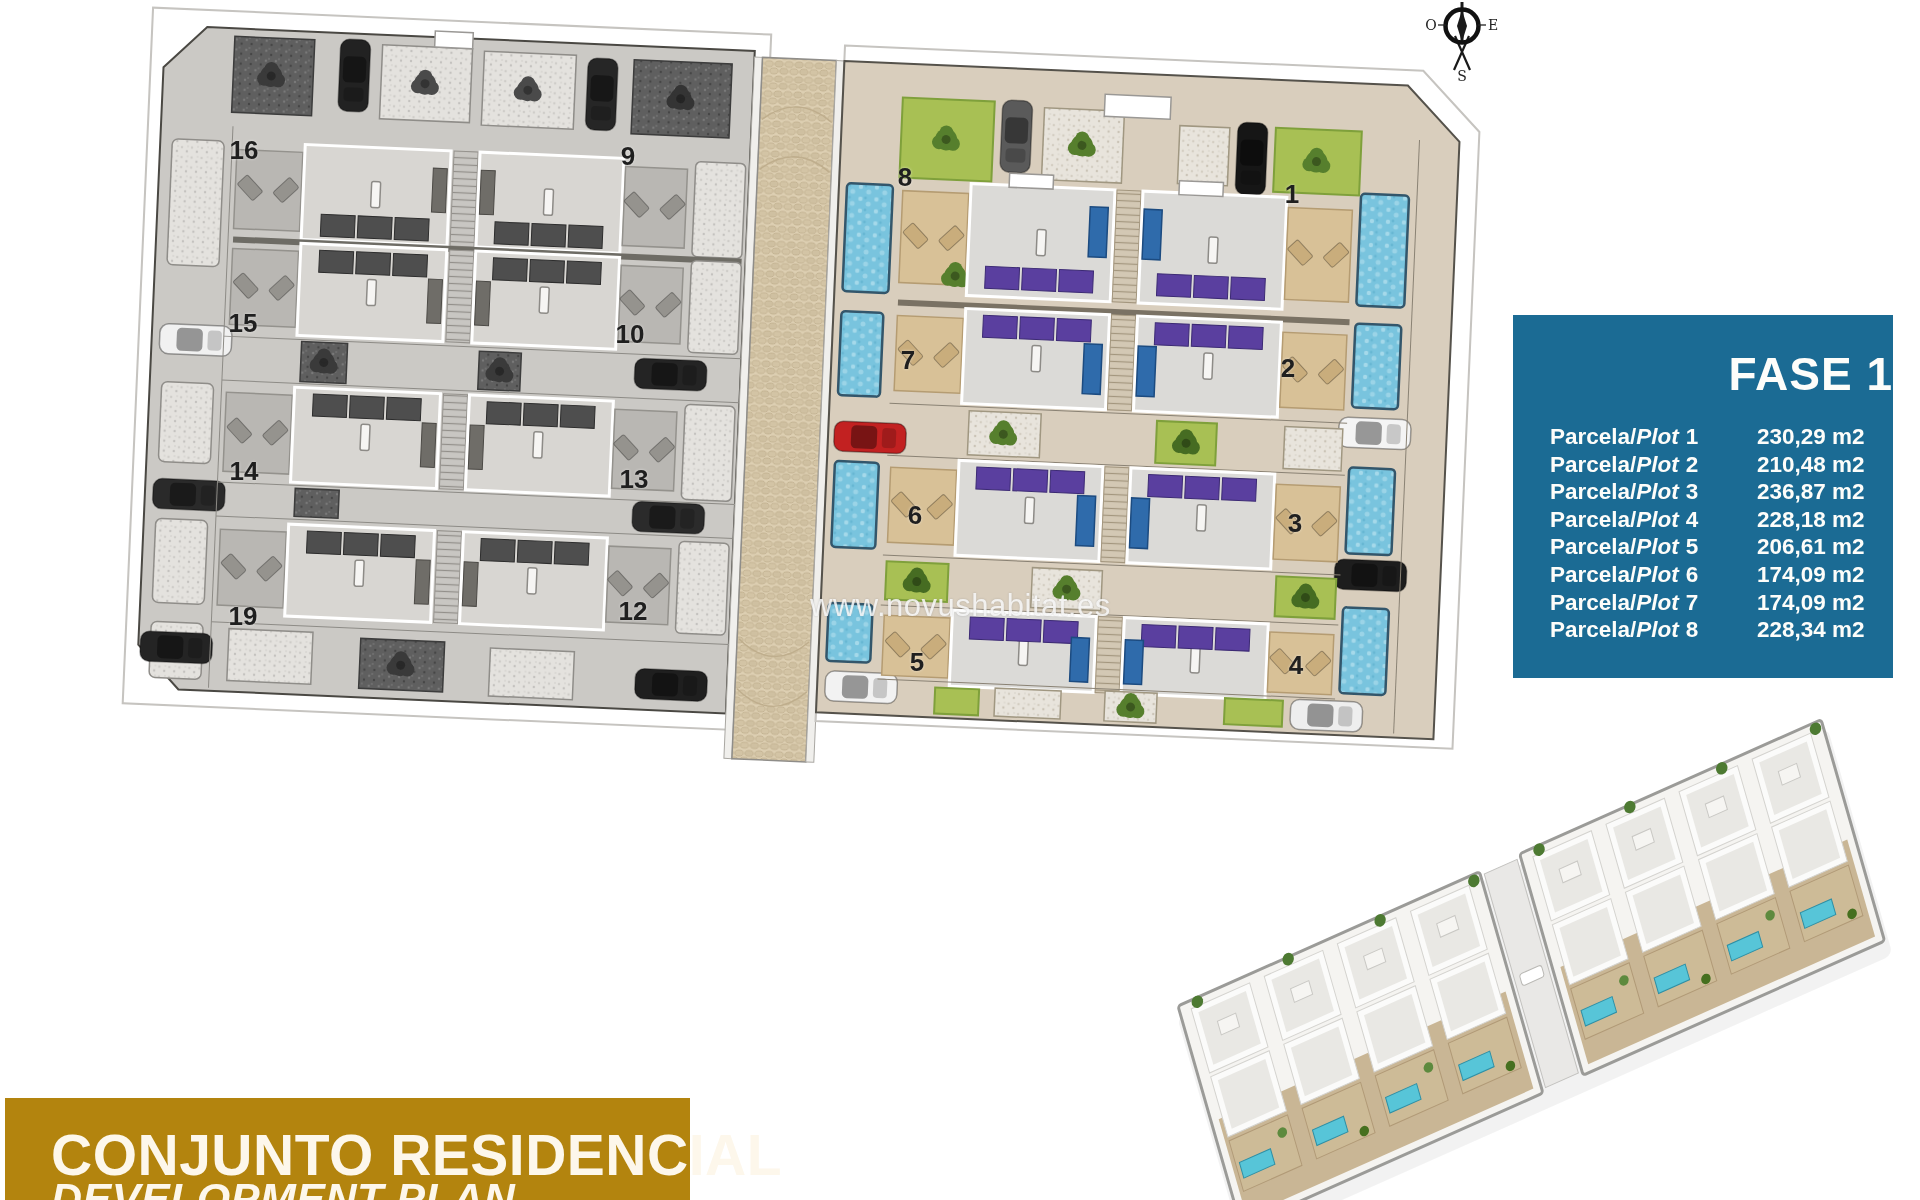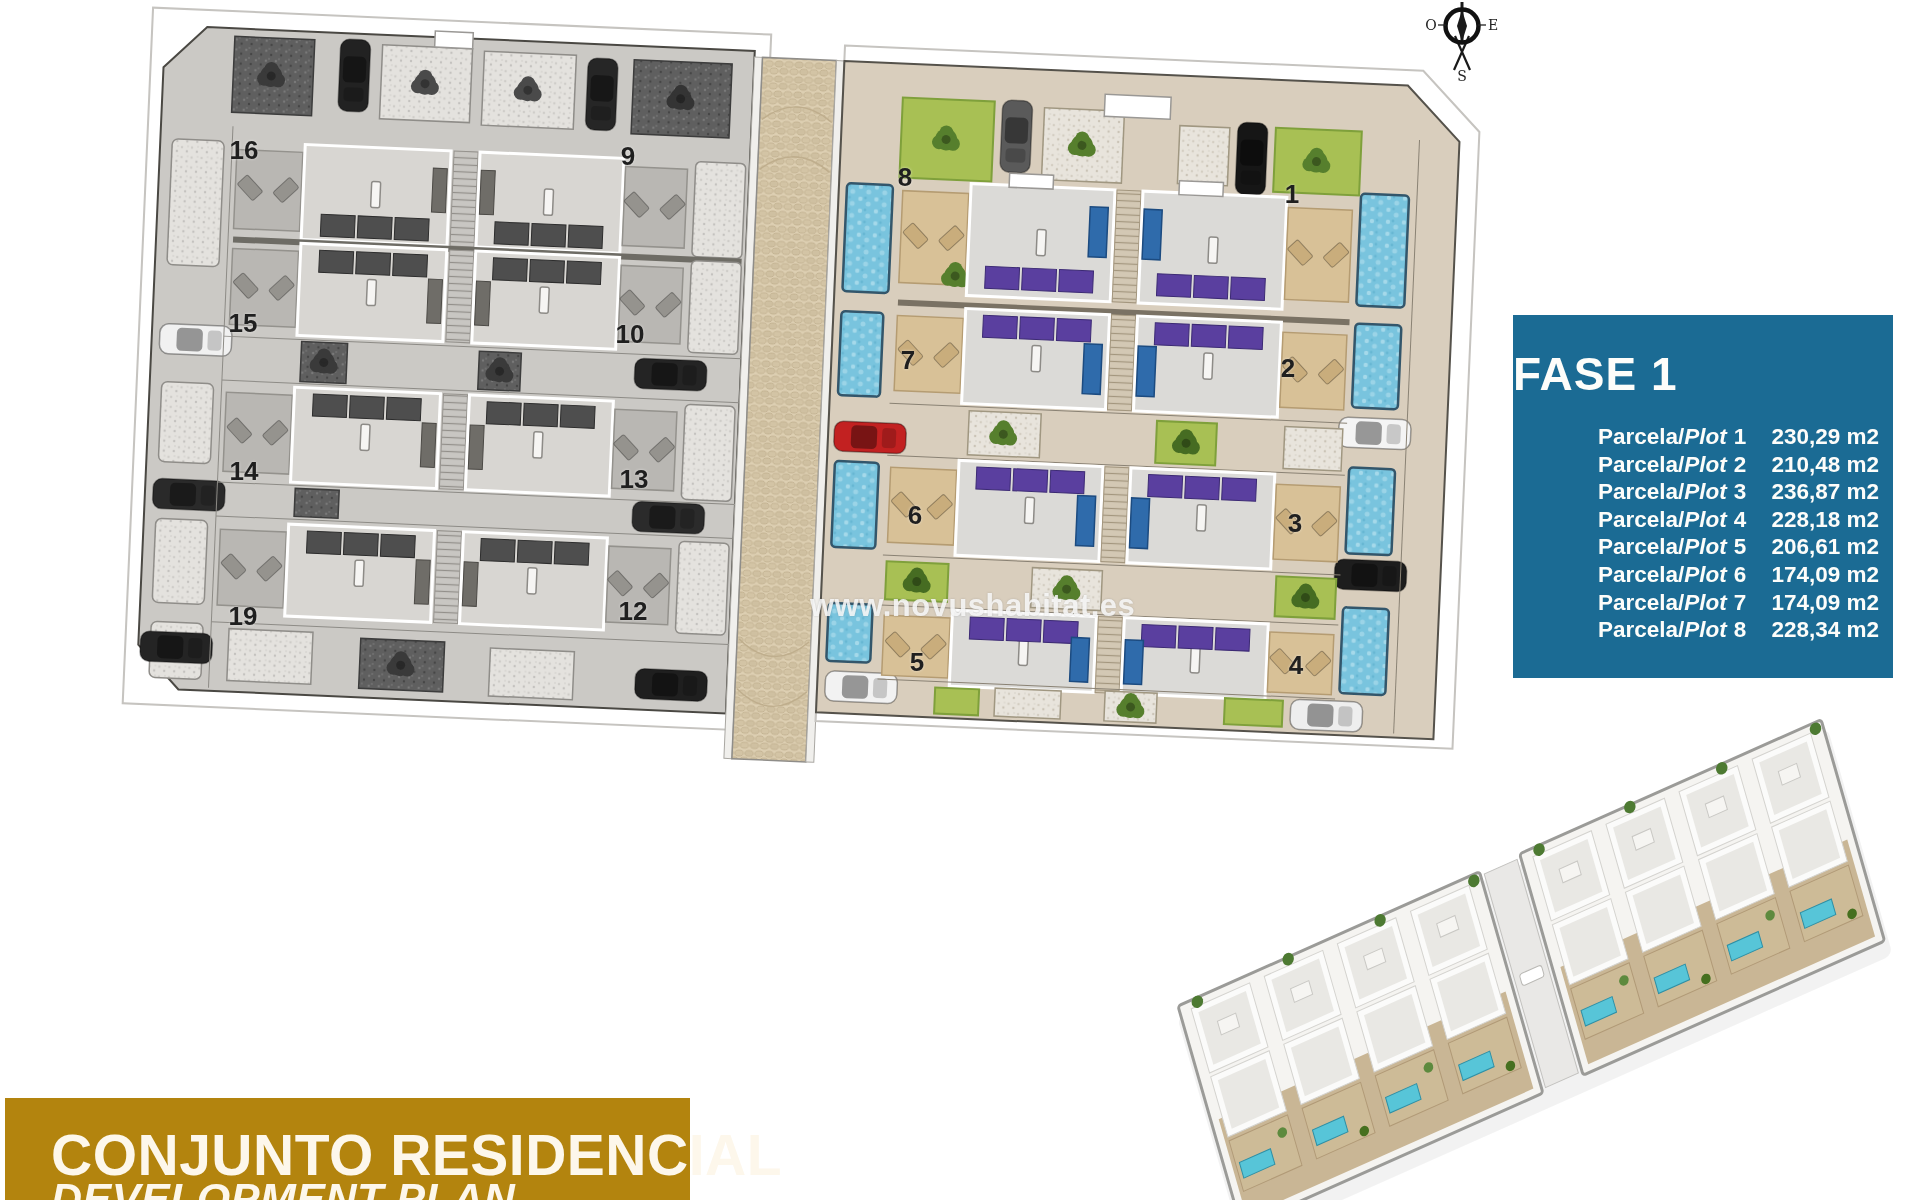--- a/index.html
+++ b/index.html
@@ -43,35 +43,35 @@
   .rBox{fill:#f6f5f2;stroke:#c9c8c4;stroke-width:1;}
   .rTer{fill:#cdbb97;stroke:#b19a77;stroke-width:1;}
   .rPool{fill:#57c5d8;stroke:#2e8fa5;stroke-width:1;}
   .rRoad{fill:#e9e8e6;stroke:#c2c1be;stroke-width:1;}
 
   
   .plotnum{position:absolute;transform:translate(-50%,-50%);font-weight:700;font-size:26px;
            color:#1f1f1f;text-shadow:0 0 3px rgba(255,255,255,.55);letter-spacing:0;}
   .fase{position:absolute;left:1513px;top:315px;width:380px;height:363px;background:#1b6b94;
         color:#fdfdfa;}
-  .fase-title{position:absolute;top:32px;left:0;width:100%;text-align:left;
+  .fase-title{position:absolute;top:32px;left:0;width:100%;text-align:right;
               font-size:46px;font-weight:700;letter-spacing:1px;}
   .fase-rows{position:absolute;top:108px;left:37px;right:14px;}
-  .frow{display:flex;height:27.6px;line-height:27.6px;font-size:22.5px;font-weight:700;margin-left:48px;}
+  .frow{display:flex;height:27.6px;line-height:27.6px;font-size:22.5px;font-weight:700;}
   .flabel{width:207px;white-space:nowrap;}
   .flabel i{font-style:italic;}
   .flabel .num{margin-left:7px;}
   .fvalue{white-space:nowrap;}
   .banner{position:absolute;left:5px;top:1098px;width:685px;height:150px;background:#b3840e;}
   .banner-l1{position:absolute;left:46px;top:24px;font-size:57px;font-weight:700;
              color:#fdf7eb;letter-spacing:.5px;white-space:nowrap;}
   .banner-l2{position:absolute;left:46px;top:76px;font-size:43px;font-weight:700;font-style:italic;
              color:#fdf7eb;letter-spacing:.5px;white-space:nowrap;}
   .watermark{position:absolute;left:810px;top:588px;width:300px;text-align:center;
-             font-size:31px;font-weight:700;color:rgba(252,252,252,.85);letter-spacing:.5px;
+             font-size:31px;font-weight:400;color:rgba(252,252,252,.85);letter-spacing:.5px;
              text-shadow:0 0 2px rgba(110,110,110,.35);white-space:nowrap;}
 </style>
 </head>
 <body>
 
 <div class="stage">
 
 <svg class="plan-svg" width="1920" height="1200" viewBox="0 0 1920 1200">
   <defs>
     <pattern id="spD" width="10" height="10" patternUnits="userSpaceOnUse">

